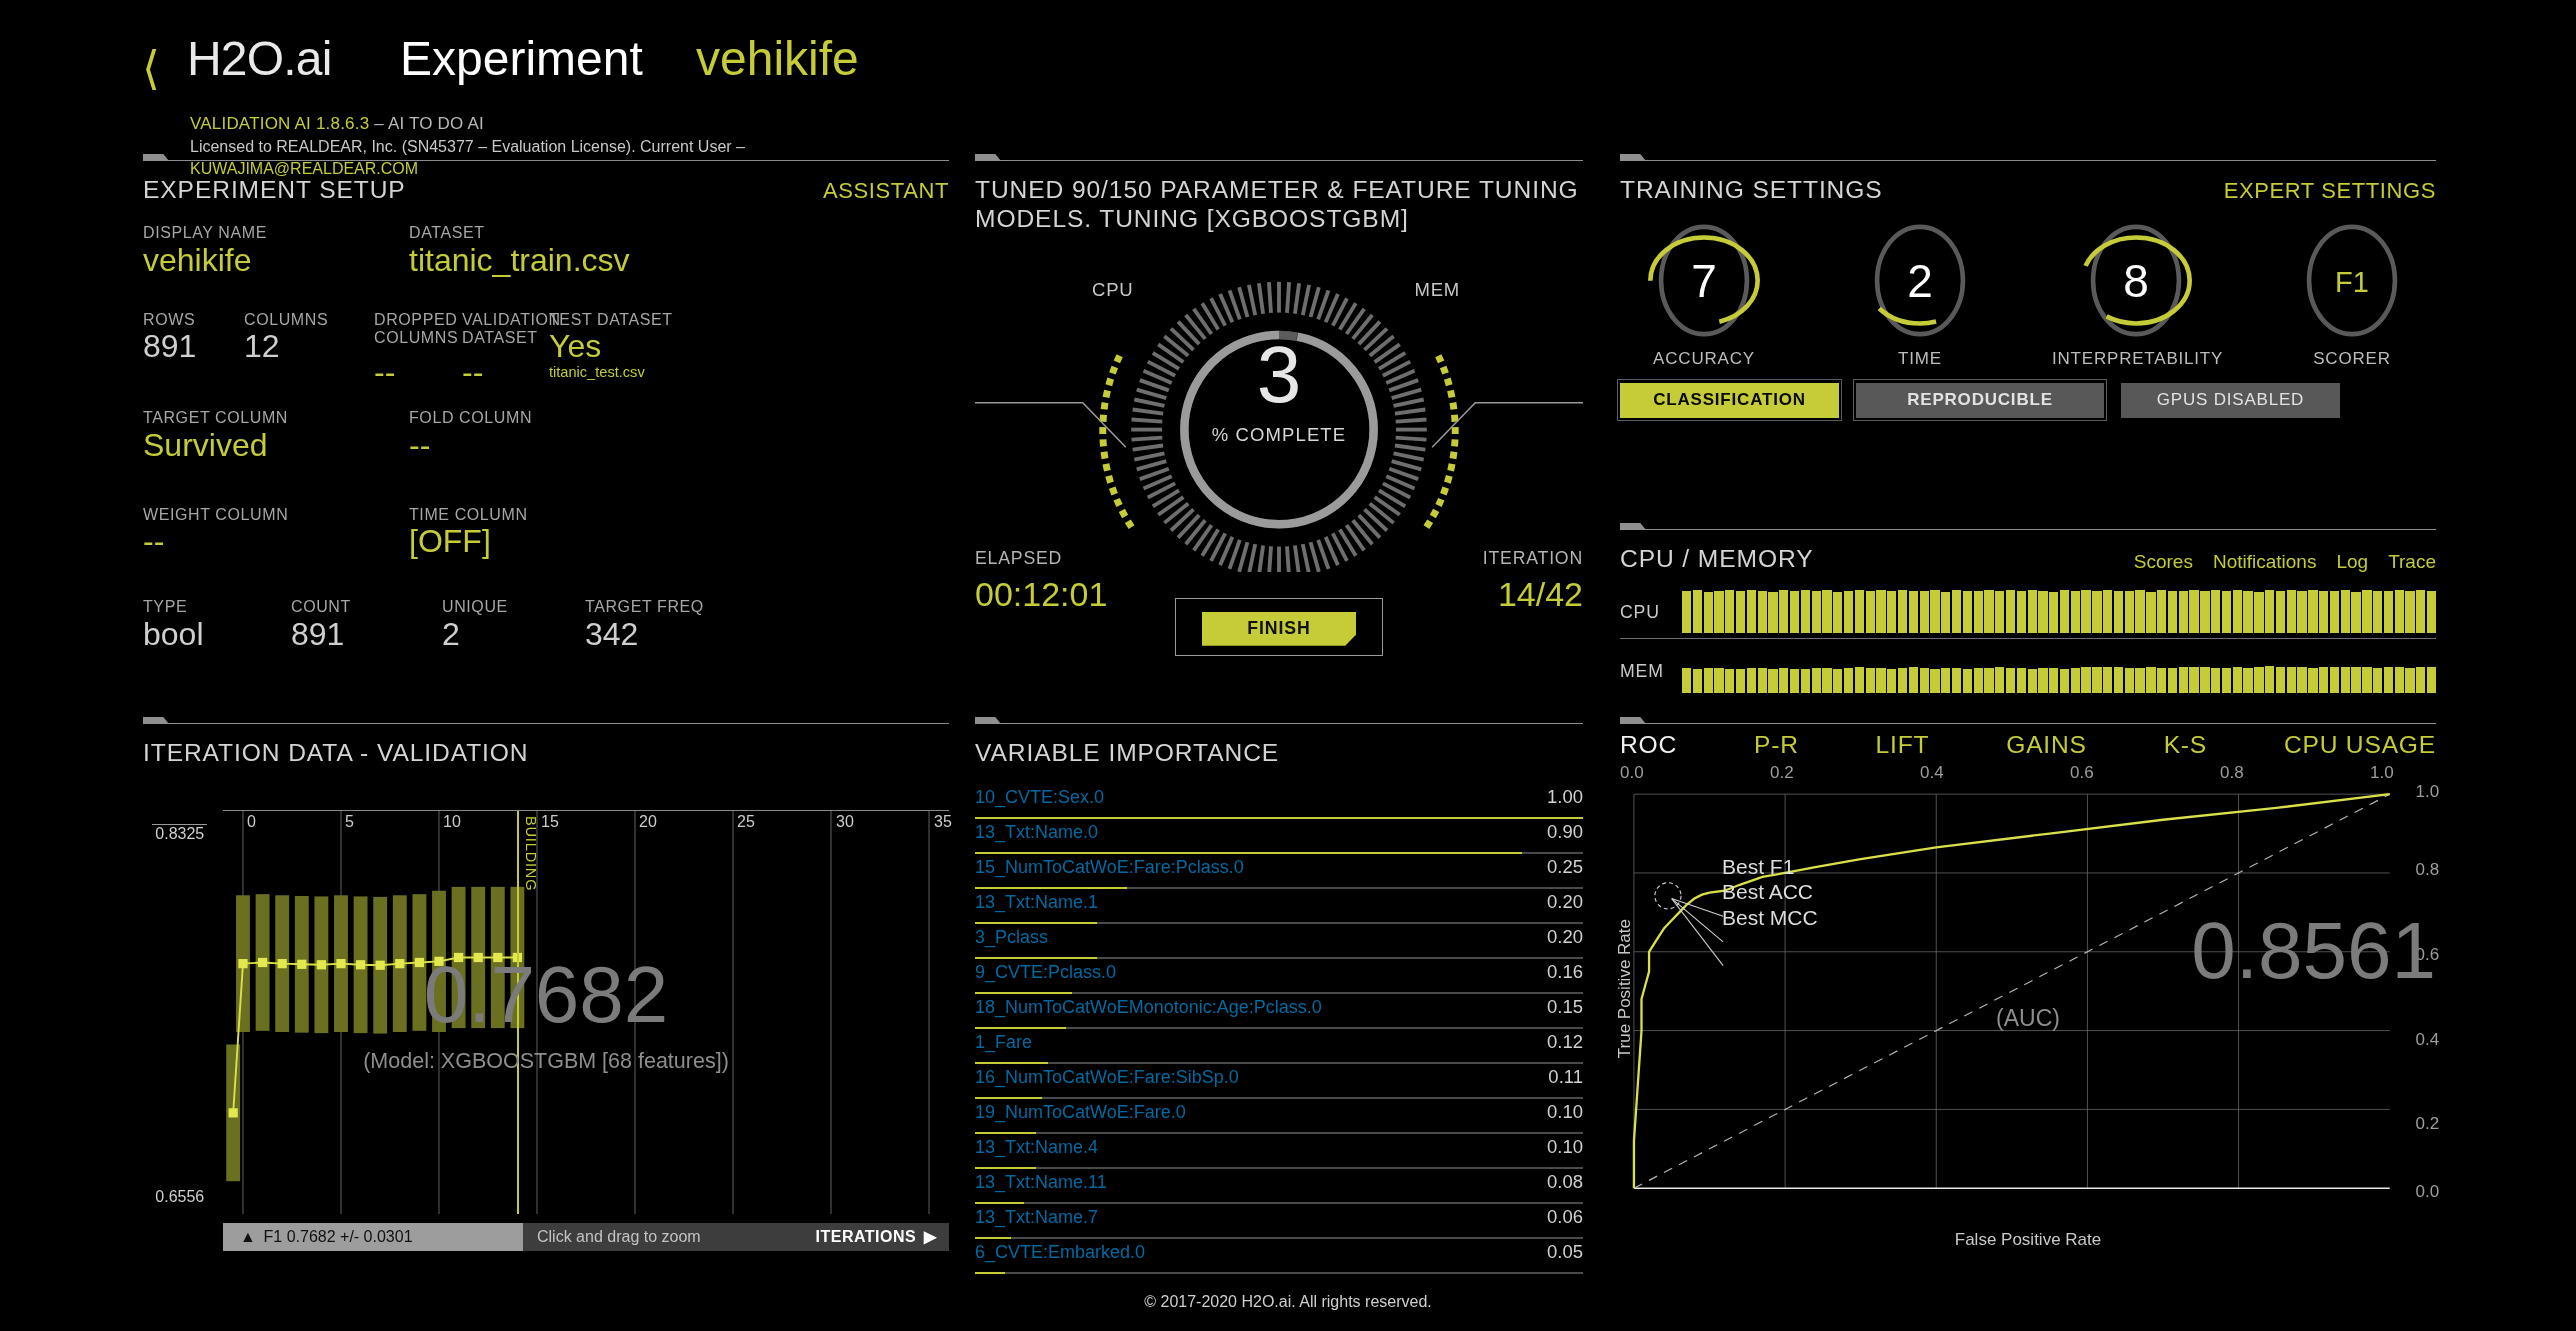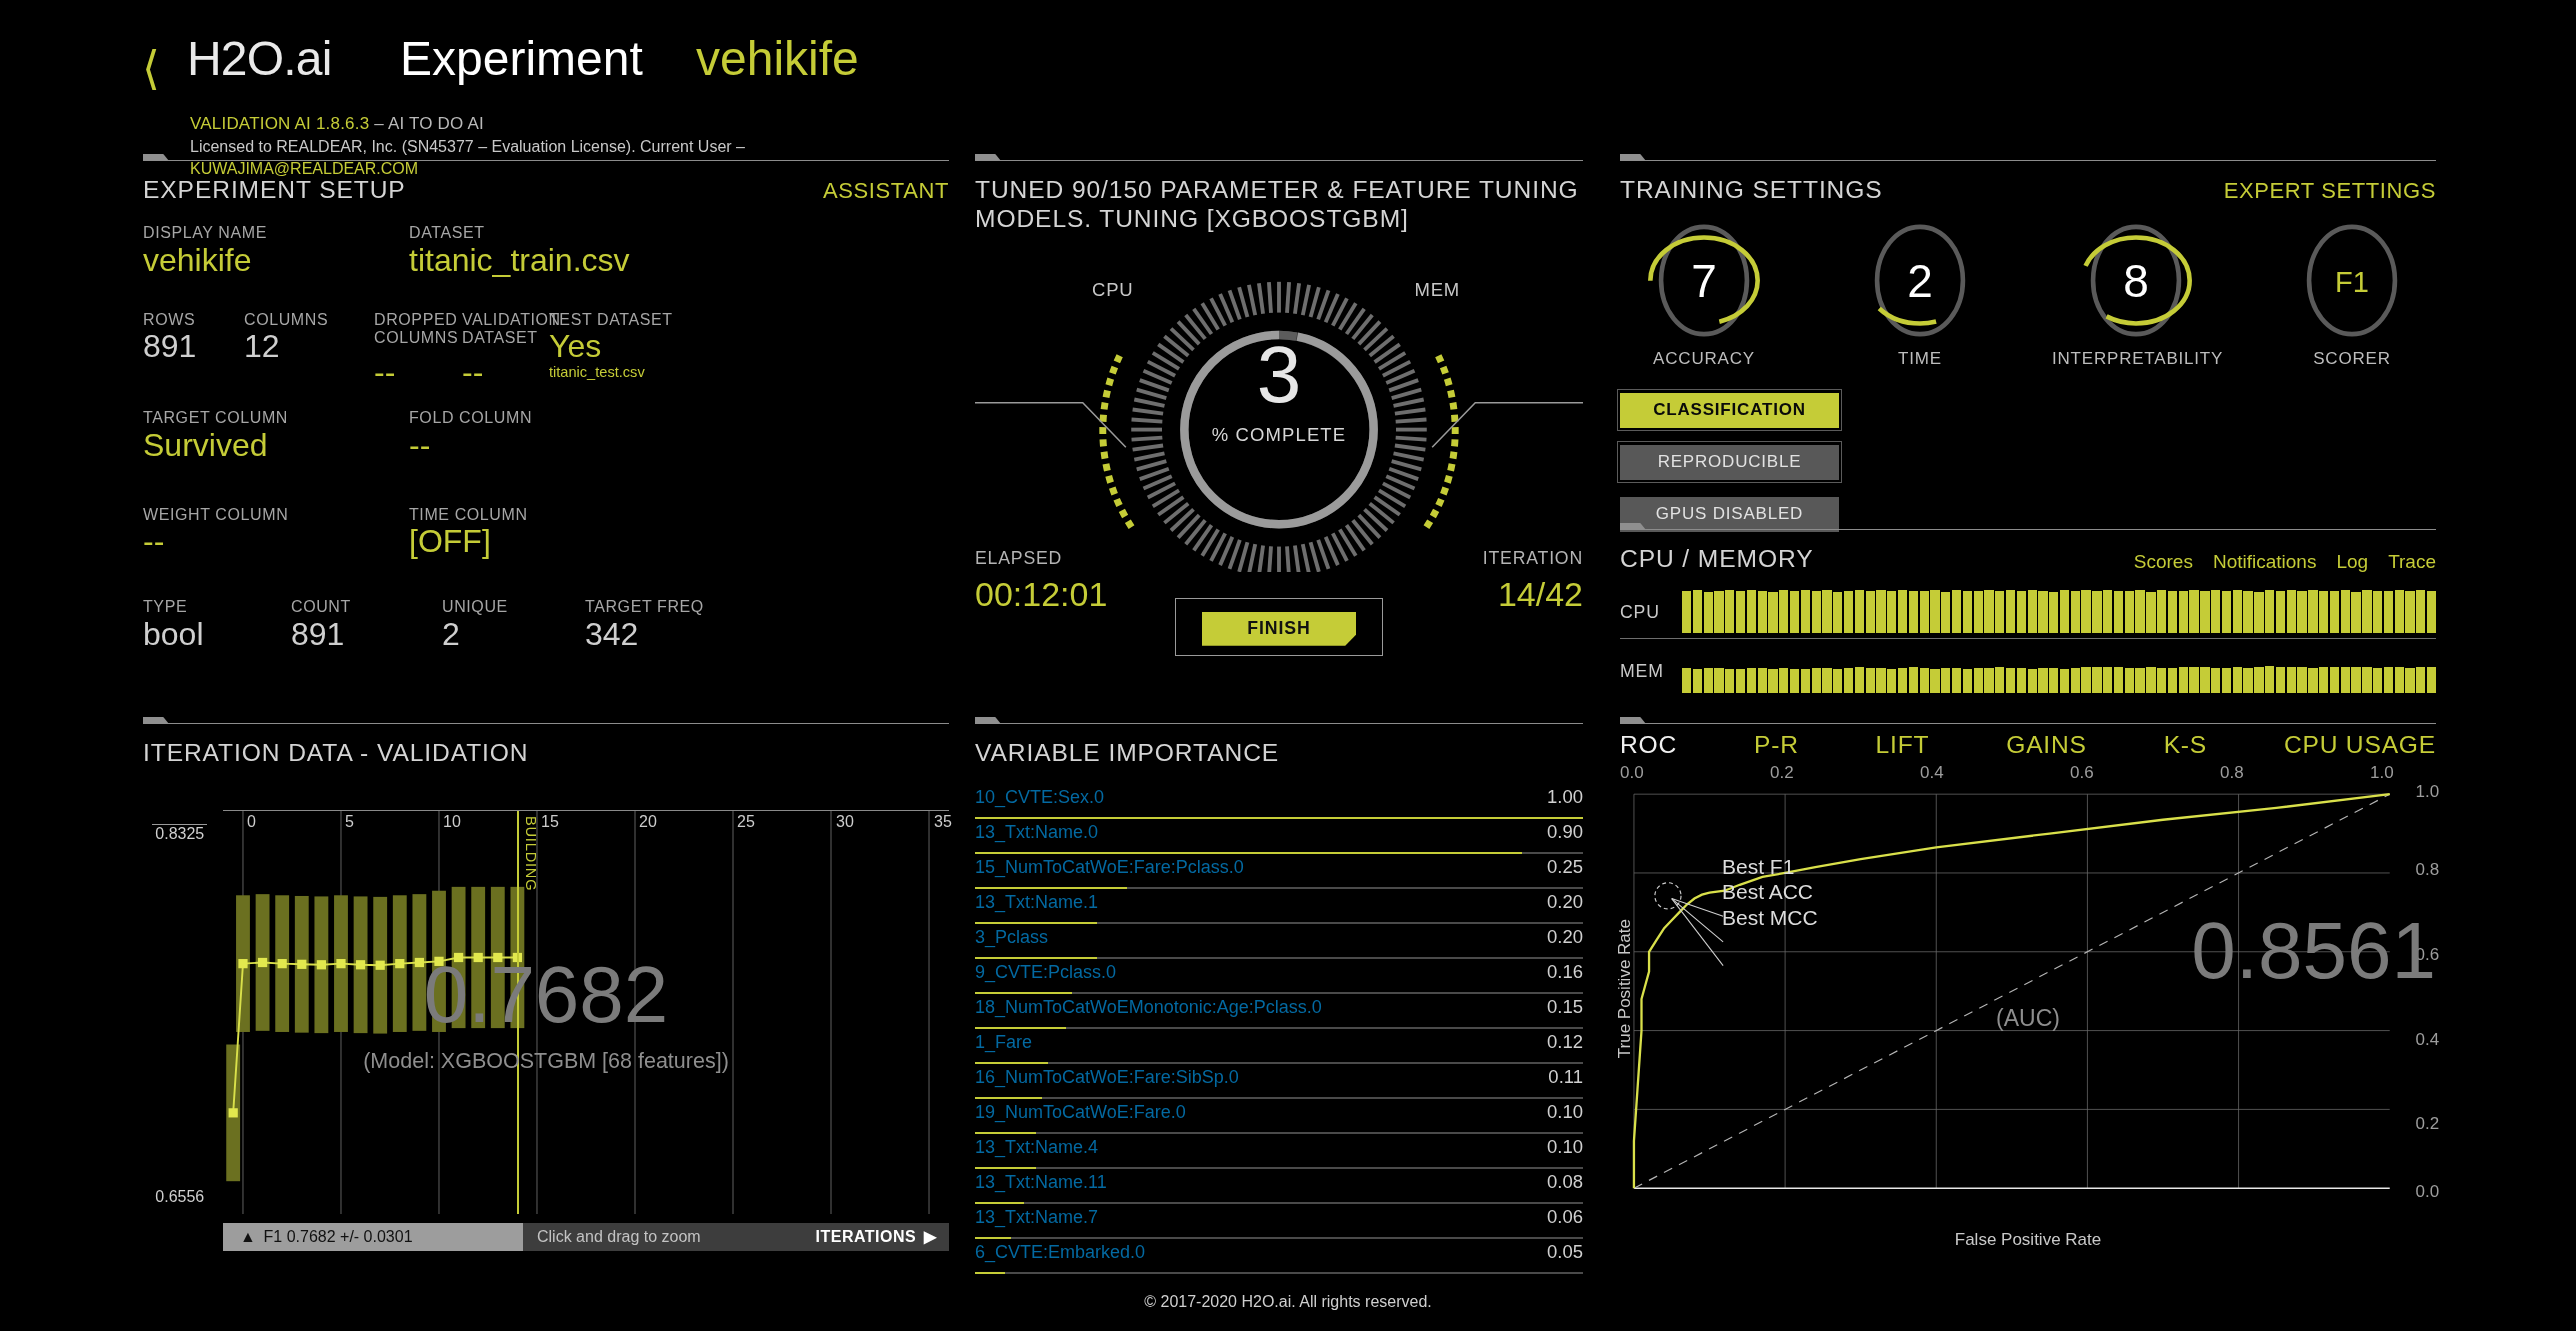--- a/index.html
+++ b/index.html
@@ -127,32 +127,32 @@
   .dials { display: flex; gap: 0; margin-top: 18.5px; justify-content: space-between; }
   .dial { width: 168px; text-align: center; position: relative; }
   .dial-num {
     position: absolute; left: 0; right: 0; top: 35px;
     font-size: 46px; color: #fff; font-weight: 300; line-height: 1;
   }
   .dial-num.accent { color: #c5cc37; font-size: 29px; top: 45px; }
   .dial-cap {
     margin-top: 7.7px; font-size: 17px; color: #bdbdbd; letter-spacing: 0.8px;
   }
-  .pillrow { display: flex; gap: 17px; margin-top: 24px; flex-direction: column; }
+  .pillrow { display: flex; gap: 17px; margin-top: 14px; }
   .pill {
     height: 35px; display: flex; align-items: center; justify-content: center;
     font-size: 17px; letter-spacing: 0.8px; font-weight: bold; cursor: pointer;
     position: relative;
   }
   .pill.on { background: #c5cc37; color: #0a0a0a; width: 219px; }
   .pill.on::after, .pill.off::after {
     content: ""; position: absolute; left: -3.1px; right: -3.1px; top: -3.1px; bottom: -3.1px;
     border: 0.8px solid #5b5b5b; pointer-events: none;
   }
-  .pill.off { background: #585858; color: #e2e2e2; width: 219px; font-weight: normal; }
+  .pill.off { background: #585858; color: #e2e2e2; width: 248px; font-weight: bold; }
   .pill.plain { background: #585858; color: #e2e2e2; width: 219px; font-weight: normal; }
   .pill.plain::after { display: none; }
 
   
   #cpumem { left: 1620px; top: 529px; width: 816px; }
   .cm-links { display: flex; gap: 20px; font-size: 19px; color: #c5cc37; }
   .cm-links span { cursor: pointer; }
   .cm-body { margin-top: 17px; }
   .cm-row { display: flex; align-items: flex-end; gap: 14px; }
   .cm-tag { font-size: 17.7px; color: #c9c9c9; width: 48px; letter-spacing: 0.8px; padding-bottom: 10.8px;}

